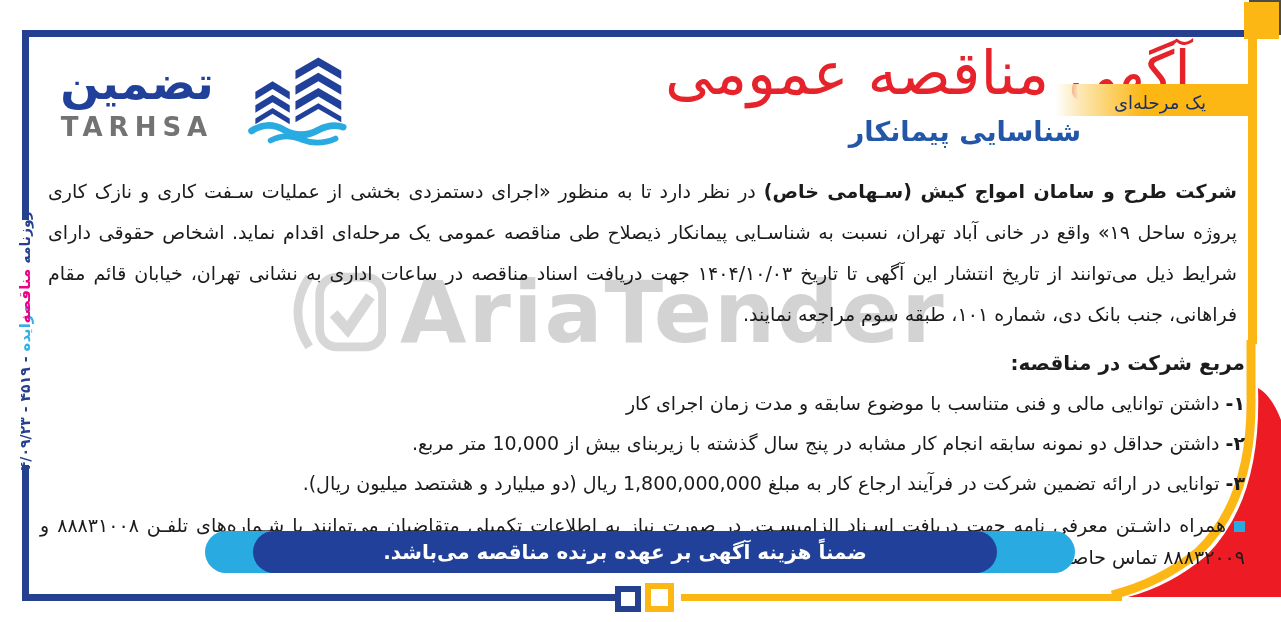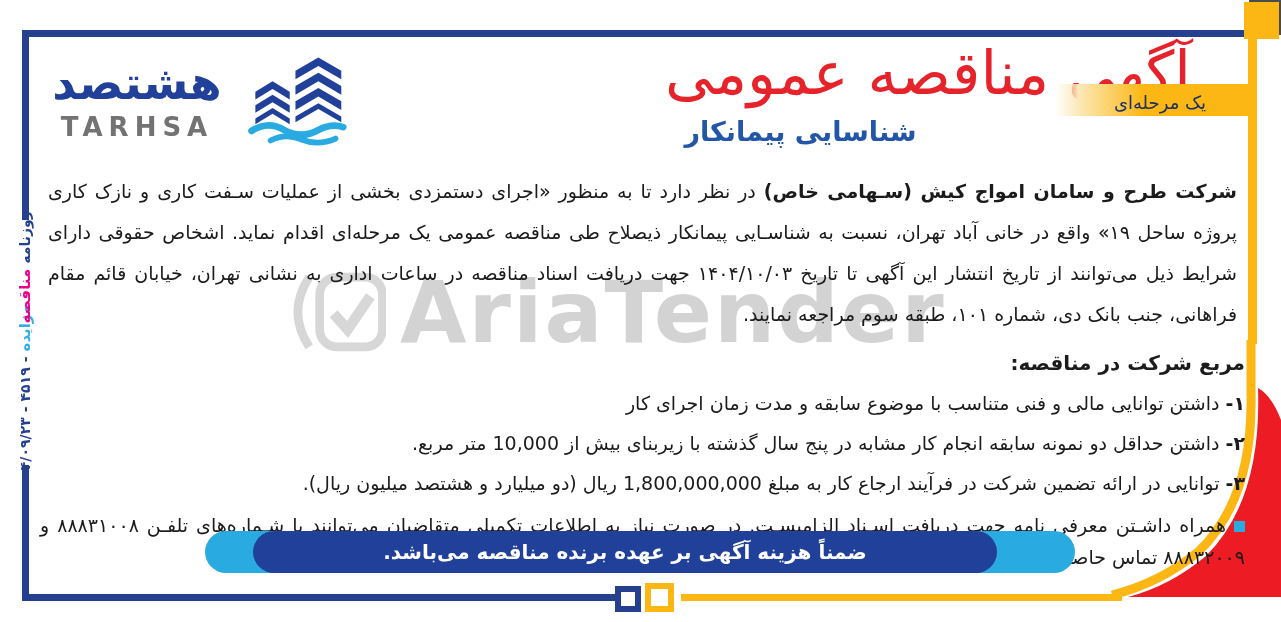--- a/index.html
+++ b/index.html
@@ -26,21 +26,21 @@
   .vert-credit .paper1{color:#ec008c;position:relative;z-index:2;font-size:15px;}
   .vert-credit .paper2{color:#29abe2;margin-right:-24px;z-index:1;font-size:15px;opacity:.95;}
   
   .logo{position:absolute;left:42px;top:40px;width:310px;height:115px;display:flex;flex-direction:row;align-items:center;gap:10px;}
   .logo-text{display:flex;flex-direction:column;align-items:center;width:190px;}
   .logo-fa{font-size:46px;font-weight:bold;color:#21409a;line-height:58px;}
   .logo-en{font-size:26px;font-weight:bold;color:#737373;letter-spacing:6px;line-height:30px;}
   .logo-icon{width:105px;height:105px;}
   .title{position:absolute;left:520px;top:36px;right:90px;text-align:right;direction:rtl;
       font-size:60px;font-weight:normal;color:#e6232a;line-height:74px;white-space:nowrap;}
-  .subtitle{position:absolute;left:520px;top:112px;right:200px;text-align:center;direction:rtl;
+  .subtitle{position:absolute;left:520px;top:112px;right:200px;text-align:right;direction:rtl;
       font-size:27px;font-weight:bold;color:#2456a8;line-height:40px;white-space:nowrap;}
   .stage-tag{position:absolute;right:30px;top:84px;height:32px;line-height:38px;min-width:150px;
       padding:0 16px 0 30px;text-align:center;direction:rtl;font-size:18px;font-weight:normal;color:#1b2f63;
       background:linear-gradient(to left,#fdb714 0%,#fdb714 55%,#fce9b9 88%,rgba(252,233,185,0) 100%);}
   
   .watermark{position:absolute;left:290px;top:262px;width:820px;pointer-events:none;z-index:1;}
   .wm-row{display:flex;align-items:center;gap:14px;}
   .wm-logo{width:96px;height:96px;}
   .wm-text{font-size:86px;font-weight:bold;color:rgba(110,110,110,0.30);letter-spacing:2px;}
   .wm-fa{margin-top:6px;direction:rtl;font-size:30px;font-weight:bold;color:rgba(110,110,110,0.20);
@@ -86,21 +86,21 @@
     <span class="paper1">مناقصه</span>
     <span class="paper2">مزایده</span>
     <span>-</span>
     <span>۴۵۱۹</span>
     <span>-</span>
     <span>۰۴/۰۹/۲۳</span>
   </div>
 
   <div class="logo">
     <div class="logo-text">
-      <div class="logo-fa">هشتصد</div>
+      <div class="logo-fa">تضمین</div>
       <div class="logo-en">TARHSA</div>
     </div>
     <svg class="logo-icon" viewBox="0 0 110 100">
       <g fill="#21409a">
         <path d="M56,22 L80,8 L104,22 L104,31 L80,17 L56,31 Z"></path>
         <path d="M56,38 L80,24 L104,38 L104,47 L80,33 L56,47 Z"></path>
         <path d="M56,54 L80,40 L104,54 L104,63 L80,49 L56,63 Z"></path>
         <path d="M56,70 L80,56 L104,70 L104,76 L80,62 L56,76 Z"></path>
         <path d="M14,44 L32,33 L50,44 L50,52 L32,41 L14,52 Z"></path>
         <path d="M14,58 L32,47 L50,58 L50,66 L32,55 L14,66 Z"></path>

